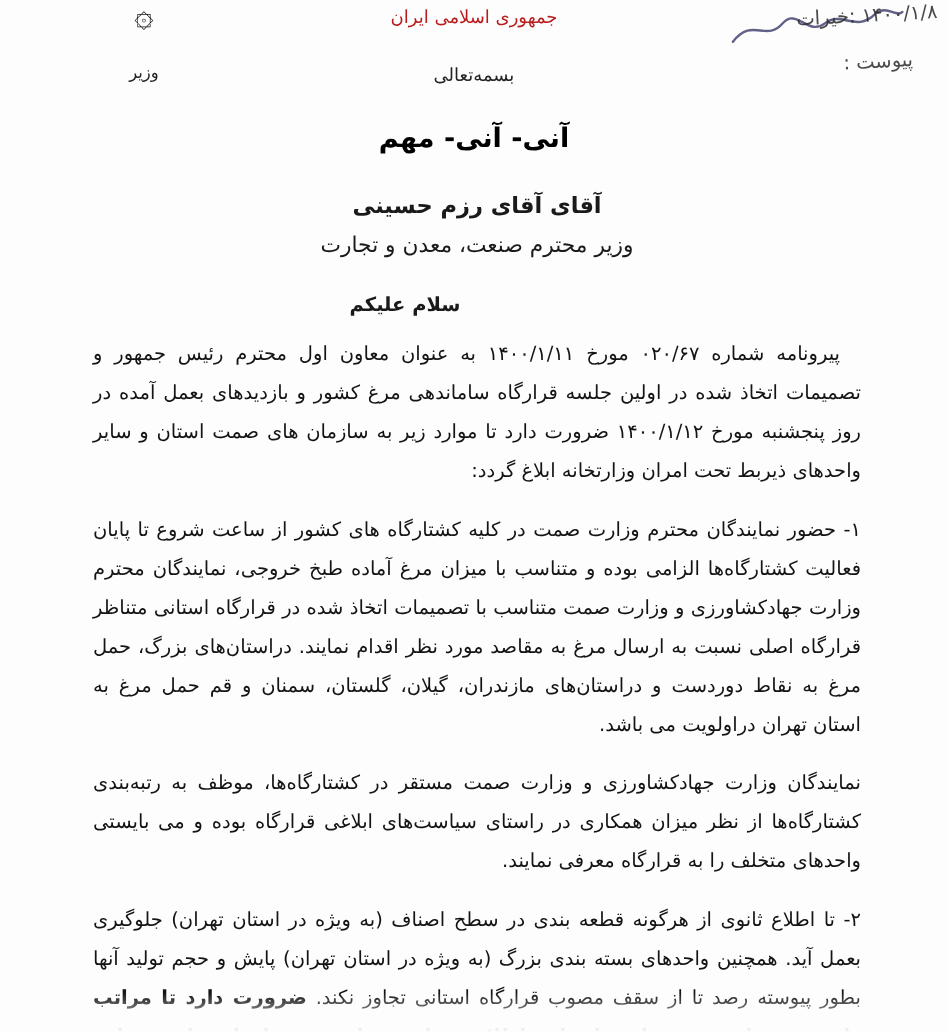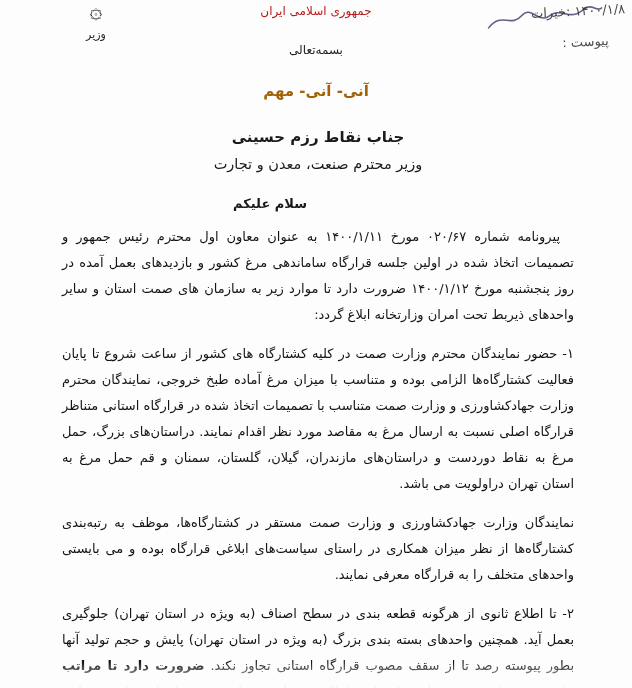--- a/index.html
+++ b/index.html
@@ -84,34 +84,34 @@
     width: 120px;
     height: 74px;
     text-align: center;
   }
   .emblem .seal {
     font-size: 22px;
     color: #111;
     line-height: 1;
   }
   .emblem .vazir {
-    margin-top: 6px;
+    margin-top: 20px;
     font-size: 11px;
     color: #222;
   }
 
   .urgent {
     position: absolute;
     top: 82px;
     left: 0;
     right: 0;
     text-align: center;
-    font-size: 15px;
+    font-size: 18px;
     font-weight: bold;
-    color: #a16207;
+    color: #000000;
     letter-spacing: .5px;
   }
 
   
   .content {
     padding: 0 58px 0 62px;
   }
   .addressee {
     text-align: center;
     margin-top: 10px;
@@ -179,21 +179,21 @@
       <div class="seal">۞</div>
       <div class="vazir">وزیر</div>
     </div>
 
     <div class="urgent">آنی- آنی- مهم</div>
   </div>
 
   <div class="content">
 
     <div class="addressee">
-      <div class="l1">جناب نقاط رزم حسینی</div>
+      <div class="l1">آقای آقای رزم حسینی</div>
       <div class="l2">وزیر محترم صنعت، معدن و تجارت</div>
     </div>
 
     <div class="greeting">سلام علیکم</div>
 
     <p class="para indent">پیرونامه شماره ۰۲۰/۶۷ مورخ ۱۴۰۰/۱/۱۱ به عنوان معاون اول محترم رئیس جمهور و تصمیمات اتخاذ شده در اولین جلسه قرارگاه ساماندهی مرغ کشور و بازدیدهای بعمل آمده در روز پنجشنبه مورخ ۱۴۰۰/۱/۱۲ ضرورت دارد تا موارد زیر به سازمان های صمت استان و سایر واحدهای ذیربط تحت امران وزارتخانه ابلاغ گردد:</p>
     <p class="para">۱- حضور نمایندگان محترم وزارت صمت در کلیه کشتارگاه های کشور از ساعت شروع تا پایان فعالیت کشتارگاه‌ها الزامی بوده و متناسب با میزان مرغ آماده طبخ خروجی، نمایندگان محترم وزارت جهادکشاورزی و وزارت صمت متناسب با تصمیمات اتخاذ شده در قرارگاه استانی متناظر قرارگاه اصلی نسبت به ارسال مرغ به مقاصد مورد نظر اقدام نمایند. دراستان‌های بزرگ، حمل مرغ به نقاط دوردست و دراستان‌های مازندران، گیلان، گلستان، سمنان و قم حمل مرغ به استان تهران دراولویت می باشد.</p>
     <p class="para">نمایندگان وزارت جهادکشاورزی و وزارت صمت مستقر در کشتارگاه‌ها، موظف به رتبه‌بندی کشتارگاه‌ها از نظر میزان همکاری در راستای سیاست‌های ابلاغی قرارگاه بوده و می بایستی واحدهای متخلف را به قرارگاه معرفی نمایند.</p>
 
     <p class="para"><span>۲- تا اطلاع ثانوی از هرگونه قطعه بندی در سطح اصناف (به ویژه در استان تهران) جلوگیری بعمل آید. همچنین واحدهای بسته بندی بزرگ (به ویژه در استان تهران) پایش و حجم تولید آنها بطور پیوسته رصد تا از سقف مصوب قرارگاه استانی تجاوز نکند. </span><b>ضرورت دارد تا مراتب طی روز جاری و فردا به اصناف اطلاع رسانی و از شنبه با واحدهای متخلف برخوردهای لازم قانونی صورت گیرد.</b></p>

